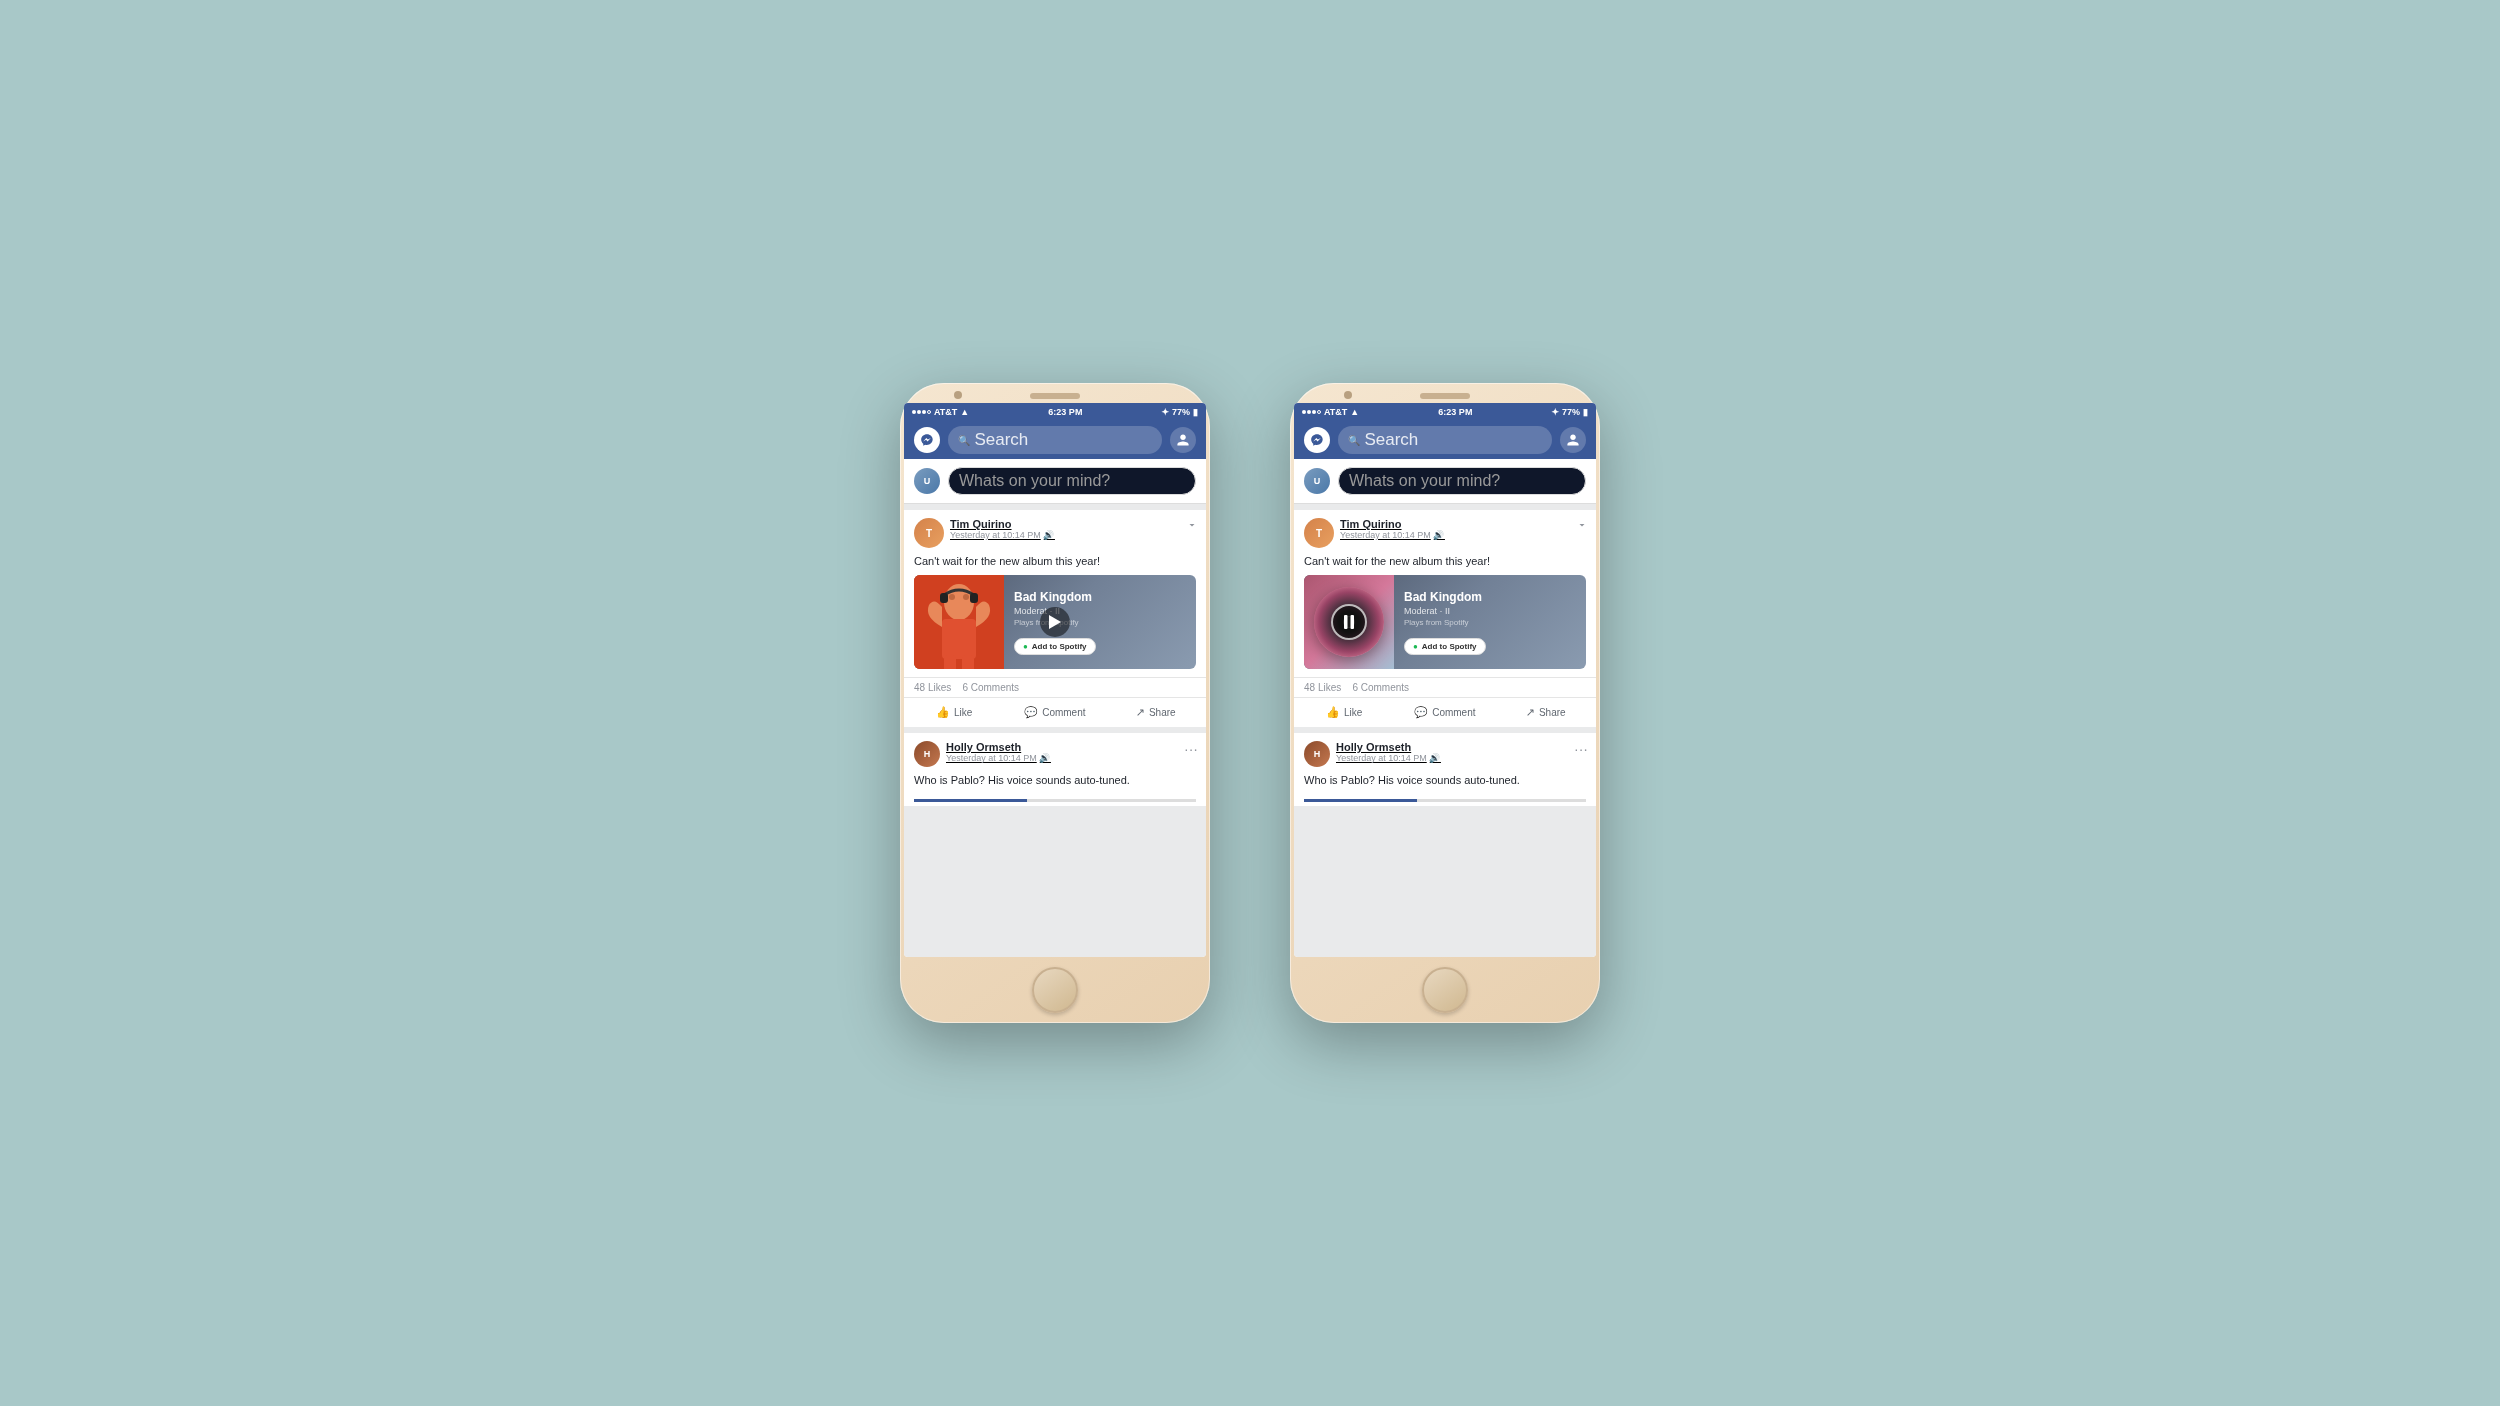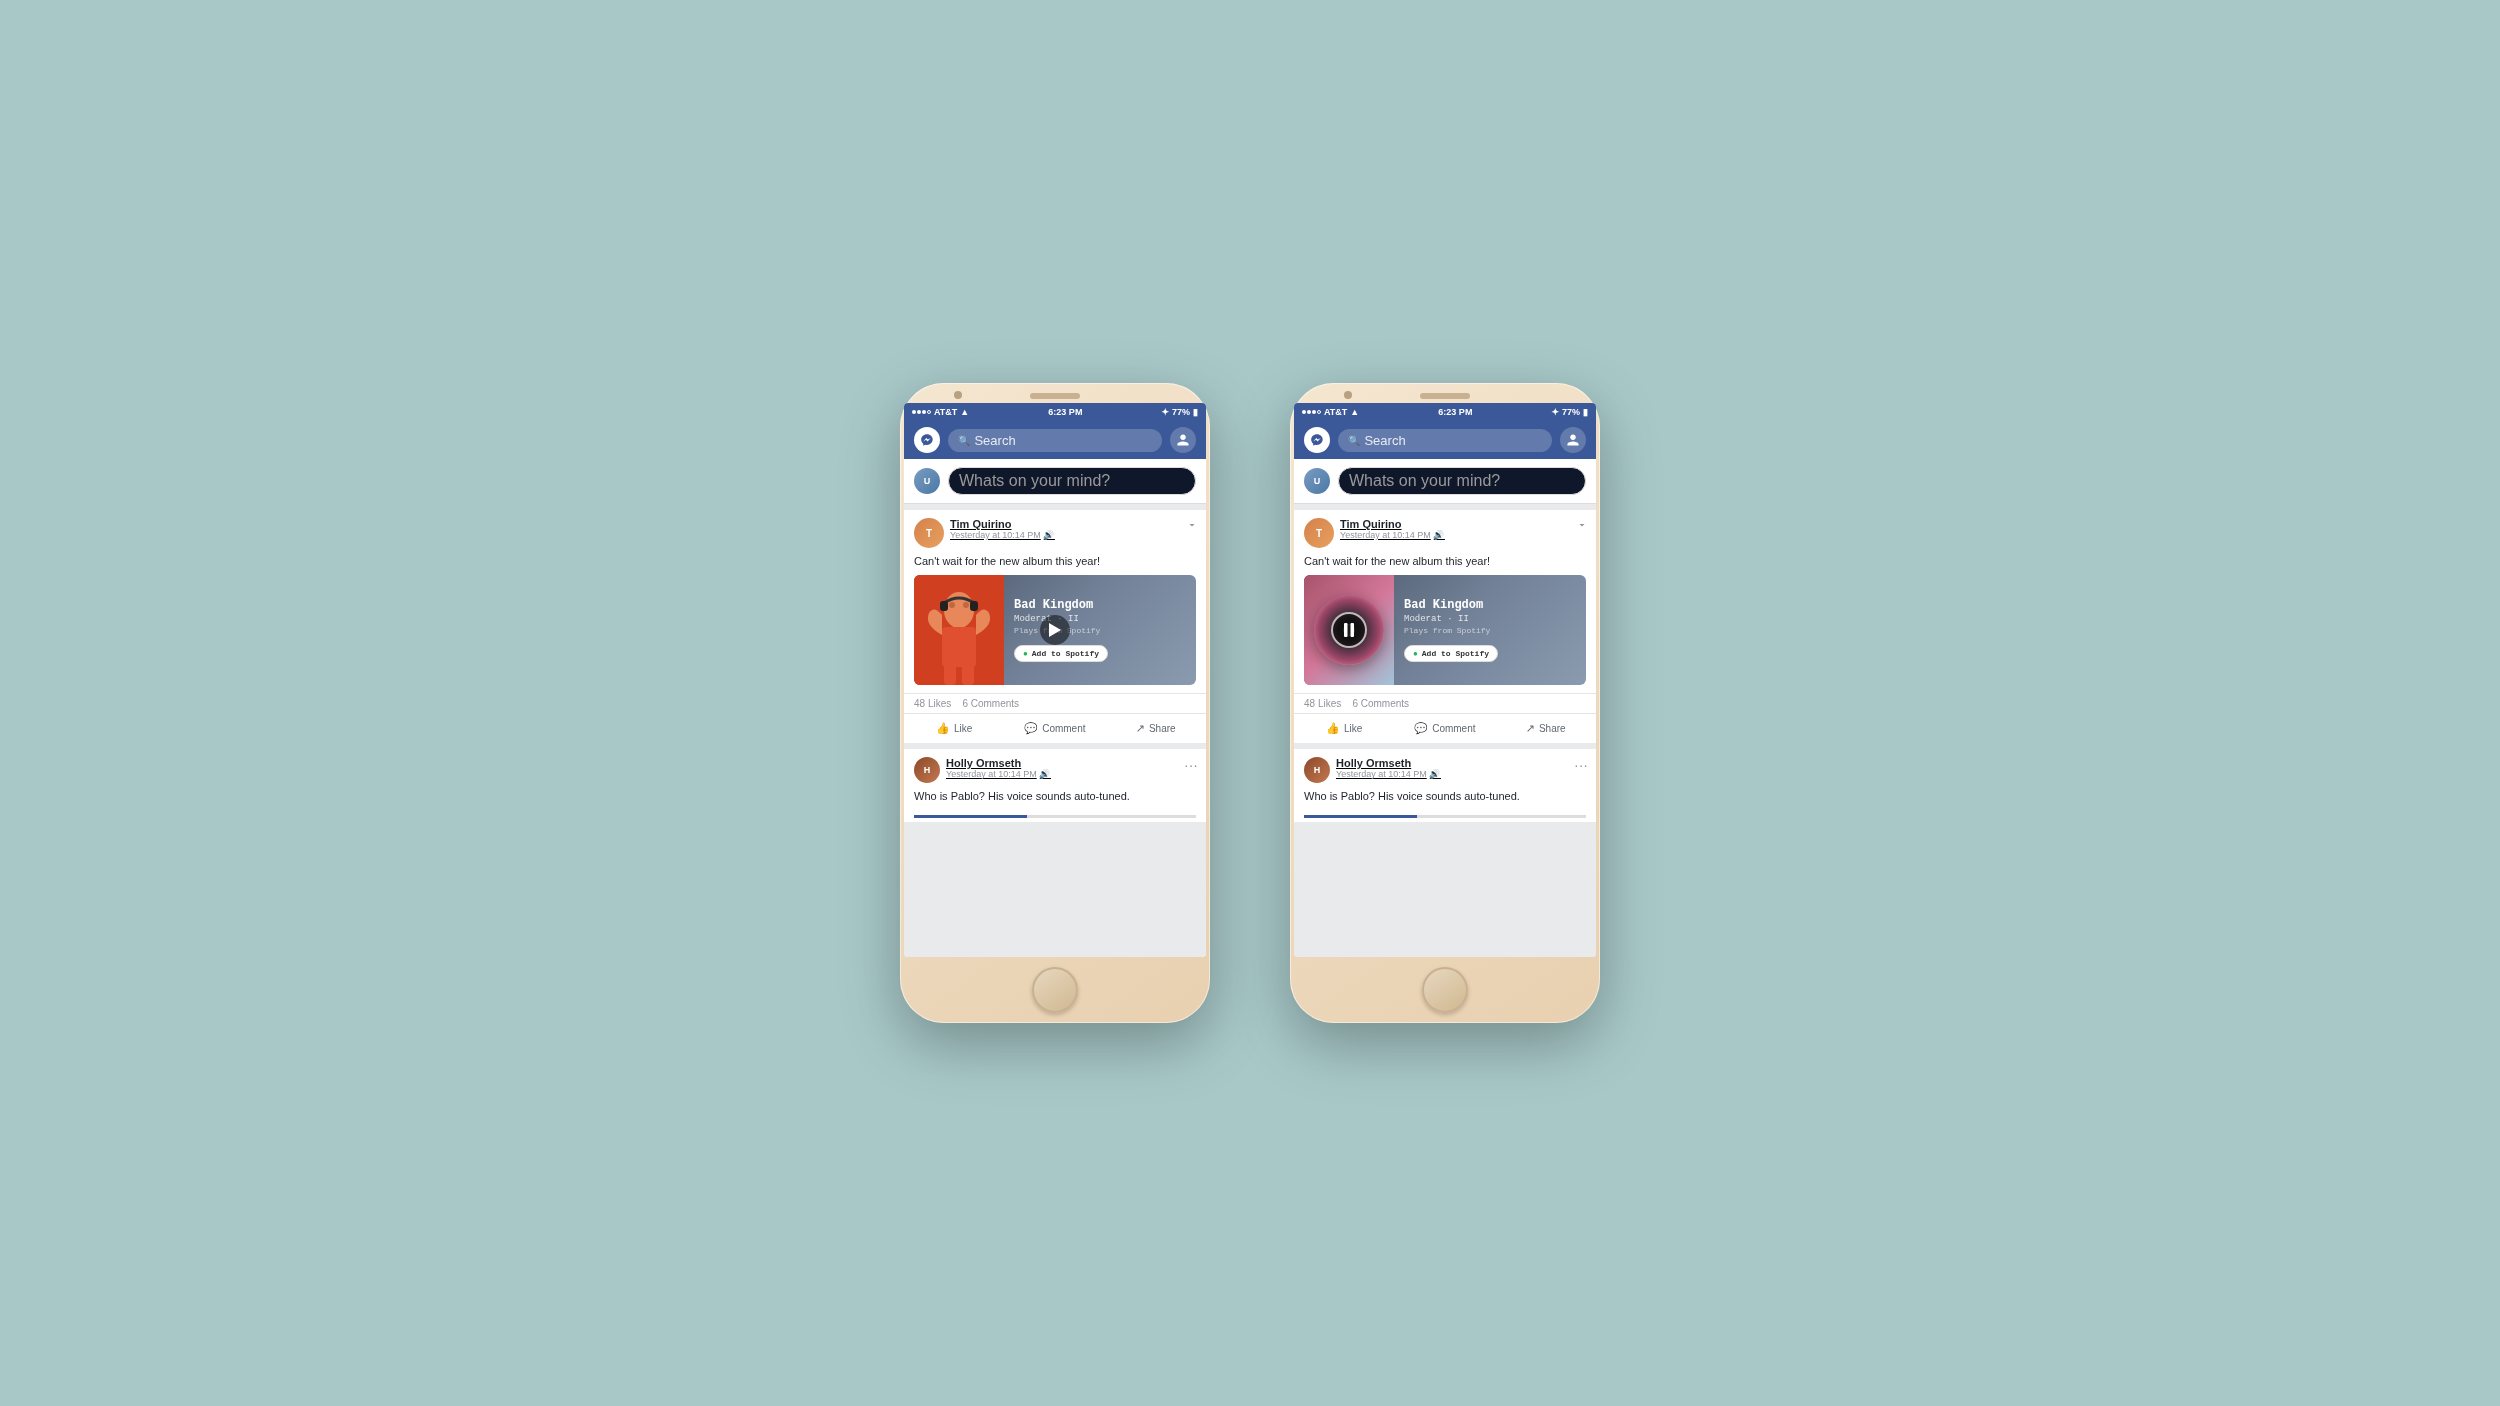--- a/index.html
+++ b/index.html
@@ -130,21 +130,21 @@
       display: flex;
       align-items: center;
       padding: 4px 10px;
       gap: 4px;
     }
 
     .search-icon-small { color: rgba(255,255,255,0.8); font-size: 10px; }
 
     .fb-search-text {
       color: rgba(255,255,255,0.85);
-      font-size: 13px;
+      font-size: 17px;
     }
 
     .fb-profile-icon {
       width: 26px;
       height: 26px;
       background: rgba(255,255,255,0.2);
       border-radius: 50%;
       display: flex;
       align-items: center;
       justify-content: center;
@@ -228,26 +228,25 @@
     
     .music-card {
       margin: 0 10px 8px;
       border-radius: 6px;
       overflow: hidden;
       position: relative;
     }
 
     .music-card-bg {
       width: 100%;
-      height: 110px;
+      height: 94px;
       background: linear-gradient(135deg, #4a5568, #718096, #8a9bb0);
       position: relative;
       display: flex;
       align-items: center;
-      font-family: Liberation Mono, monospace;
     }
 
     
     .vinyl-art {
       width: 90px;
       height: 110px;
       background: linear-gradient(135deg, #a8536c, #d4789a, #a0c4d8);
       display: flex;
       align-items: center;
       justify-content: center;

